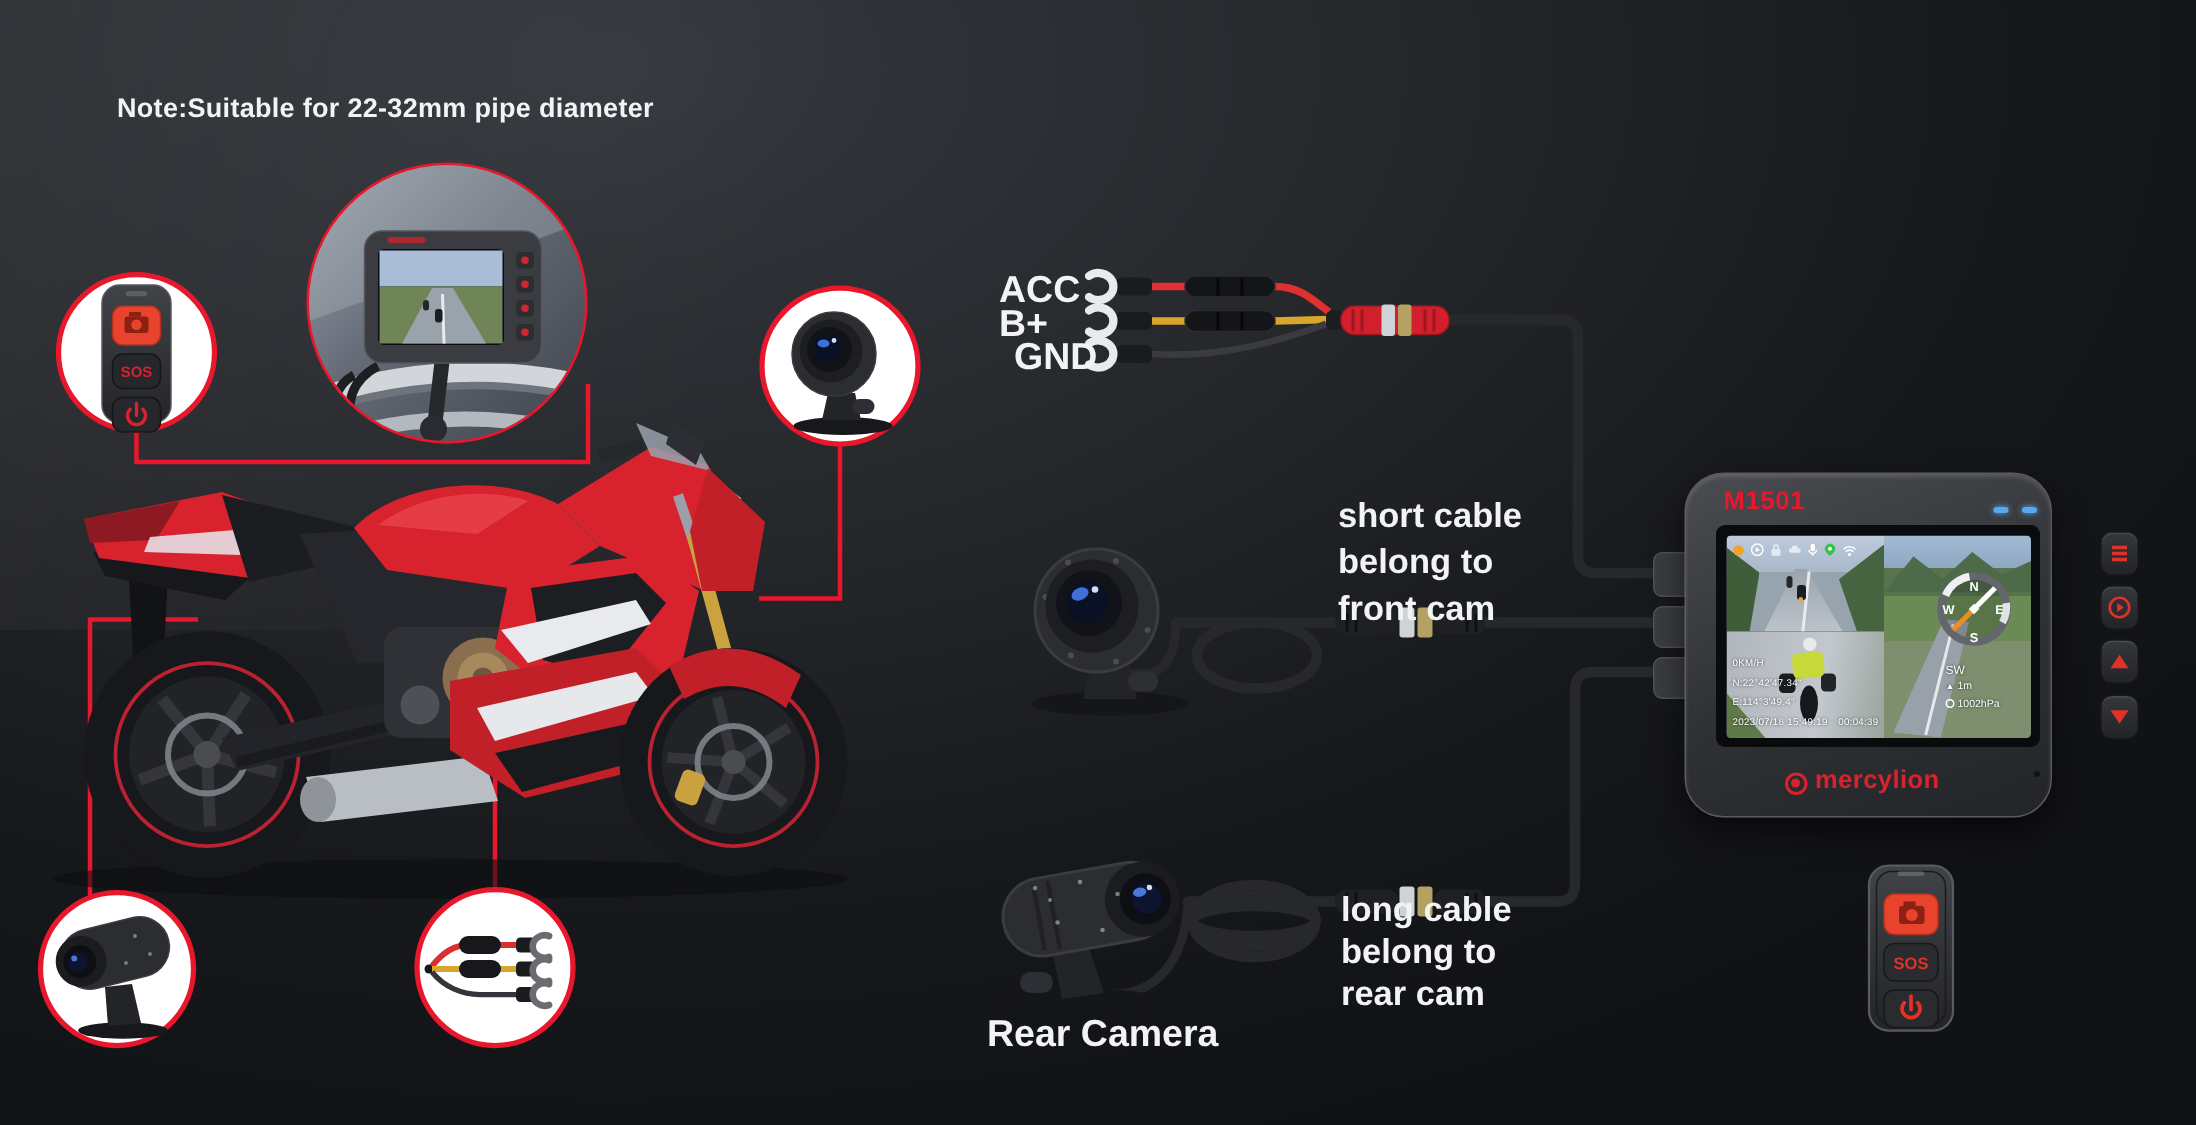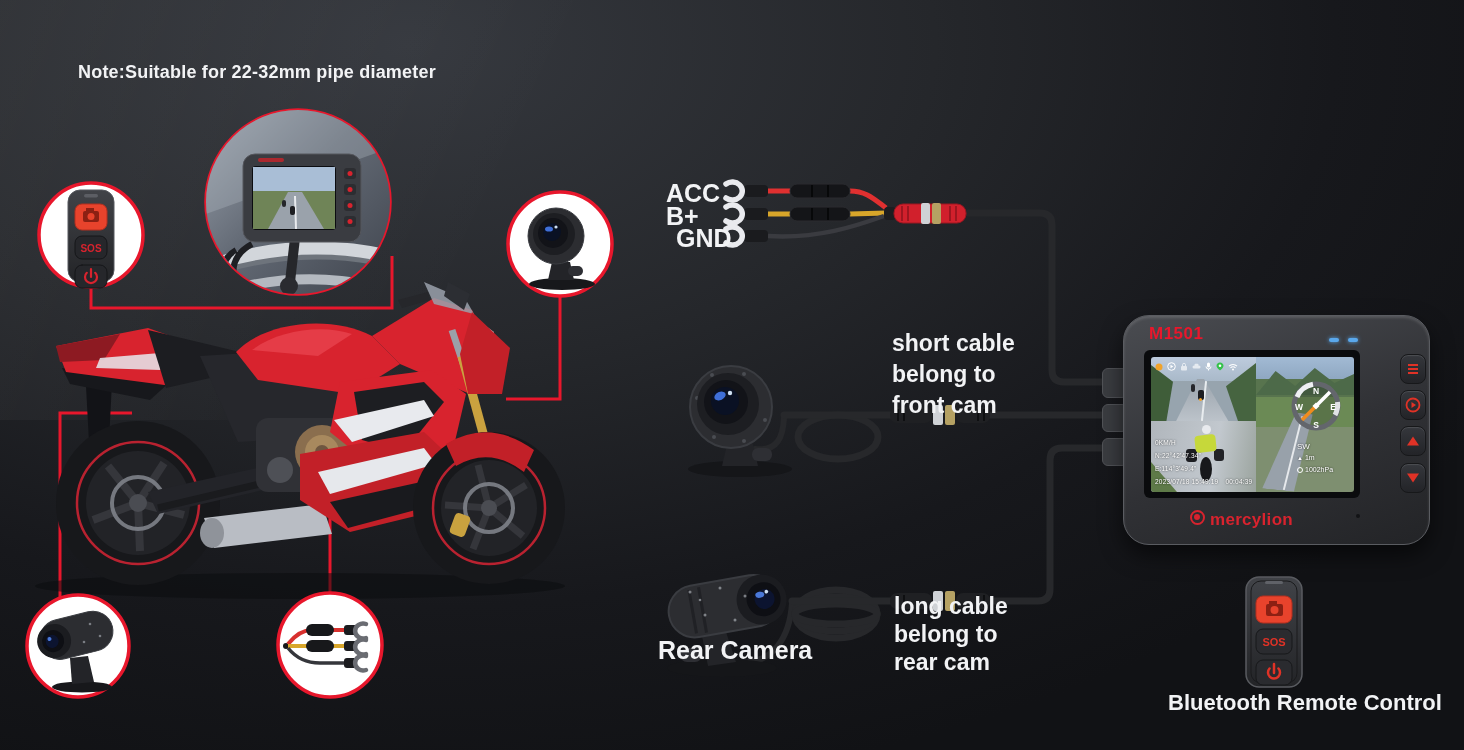--- a/index.html
+++ b/index.html
@@ -22,21 +22,21 @@
     background:linear-gradient(180deg,#f0243a,#d81024);box-shadow:0 6px 16px rgba(0,0,0,.45);
     display:flex;align-items:center;justify-content:center}
   .banner span{color:#fff;font-weight:700;font-size:42px;letter-spacing:.5px}
   .wire-lbl{font-size:25px}
   .cam-lbl{font-size:25px}
   .cable-note{position:absolute;color:#f2f3f5;font-weight:700;font-size:23px;line-height:31px;white-space:pre-line}
   .bt-lbl{left:1155px;top:690px;width:300px;text-align:center;font-size:22px}
 
   
   .bump{position:absolute;width:26px;border-radius:6px;background:#3a3c40;border:1px solid #505257}
-  .unit{position:absolute;left:1123px;top:315px;width:307px;height:230px;border-radius:26px;
+  .unit{position:absolute;left:1123px;top:315px;width:245px;height:230px;border-radius:26px;
     background:linear-gradient(160deg,#4a4c51,#303135 55%,#232427);
     border:1px solid #5a5c61;box-shadow:inset 0 2px 3px rgba(255,255,255,.14), 0 10px 22px rgba(0,0,0,.55)}
   .unit .model{position:absolute;left:25px;top:8px;font-size:17px;font-weight:700;color:var(--accent-red);letter-spacing:.5px}
   .led{position:absolute;top:22px;width:10px;height:4px;border-radius:2px;background:var(--led-blue);box-shadow:0 0 4px var(--led-blue)}
   .bezel{position:absolute;left:20px;top:34px;width:216px;height:148px;border-radius:6px;background:#0a0b0d}
   .screen{position:absolute;left:27px;top:41px;width:203px;height:135px;border-radius:3px;overflow:hidden;background:#111}
   .screen > div{position:absolute}
   .scene-front{left:0;top:0;width:105px;height:64px;background:linear-gradient(180deg,#bdcbdd 0%,#a9b9c9 38%,#97a4ae 38%)}
   .scene-front .hl{left:0;top:8px;width:22px;height:56px;background:#3f5d39;clip-path:polygon(0 0,100% 30%,70% 100%,0 100%)}
   .scene-front .hr{left:auto;right:0;top:6px;width:30px;height:58px;background:#466440;clip-path:polygon(100% 0,0 40%,40% 100%,100% 100%)}
@@ -61,21 +61,21 @@
   .icon-row{left:4px;top:5px;display:flex;gap:4px;align-items:center}
   .icon-row span{display:inline-flex}
   .osd{left:4px;top:79px;color:#fff;font-size:6.5px;line-height:13px;font-weight:400;letter-spacing:.2px;text-shadow:0 0 2px rgba(0,0,0,.8)}
   .osd .row{white-space:nowrap}
   .osd .elapsed{margin-left:7px}
   .gps-col{left:146px;top:84px;color:#fff;font-size:7px;line-height:11px;font-weight:400;text-shadow:0 0 2px rgba(0,0,0,.8)}
   .gps-col .dir{font-size:8px}
   .gps-col .pill{display:inline-block;width:6px;height:6px;border:1px solid #fff;border-radius:50%;margin-right:2px;vertical-align:-1px}
   .gps-col .tri{color:#fff;font-size:6px;margin-right:2px}
   .compass-svg{position:absolute;left:137px;top:21px}
-  .logo{position:absolute;left:66px;top:194px;display:flex;align-items:flex-start;gap:5px}
+  .logo{position:absolute;left:66px;top:194px;display:flex;align-items:flex-end;gap:5px}
   .logo .ring{width:15px;height:15px;border-radius:50%;border:2.5px solid #d8232e;position:relative}
   .logo .ring i{position:absolute;left:2px;top:2px;width:6px;height:6px;border-radius:50%;background:#d8232e}
   .logo .brand{font-size:17px;font-weight:700;color:#d8232e;letter-spacing:.3px}
   .michole{position:absolute;left:232px;top:198px;width:4px;height:4px;border-radius:50%;background:#121316}
   .btn{position:absolute;left:276px;width:26px;height:30px;border-radius:8px;border:1px solid #17181a;
     background:linear-gradient(180deg,#35373c,#232428);display:flex;align-items:center;justify-content:center;
     box-shadow:inset 0 1px 1px rgba(255,255,255,.12)}
 </style>
 </head>
 <body>
@@ -429,22 +429,21 @@
   <div class="lbl note">Note:Suitable for 22-32mm pipe diameter</div>
   <div class="lbl wire-lbl" style="left:666px;top:179px">ACC</div>
   <div class="lbl wire-lbl" style="left:666px;top:202px">B+</div>
   <div class="lbl wire-lbl" style="left:676px;top:224px">GND</div>
   <div class="cable-note" style="left:892px;top:328px">short cable
 belong to
 front cam</div>
   <div class="cable-note" style="left:894px;top:592px;line-height:28px">long cable
 belong to
 rear cam</div>
-  <div class="lbl cam-lbl" style="left:658px;top:636px">Rear Camera</div>
-  <div class="lbl bt-lbl">Bluetooth Remote Control</div>
+  <div class="lbl cam-lbl" style="left:658px;top:675px">Rear Camera</div>
 
   <div class="bump" style="left:1102px;top:368px;height:30px"></div>
   <div class="bump" style="left:1102px;top:404px;height:28px"></div>
   <div class="bump" style="left:1102px;top:438px;height:28px"></div>
 
   <div class="unit">
     <div class="model">M1501</div>
     <span class="led" style="left:205px"></span>
     <span class="led" style="left:224px"></span>
     <div class="bezel"></div>

